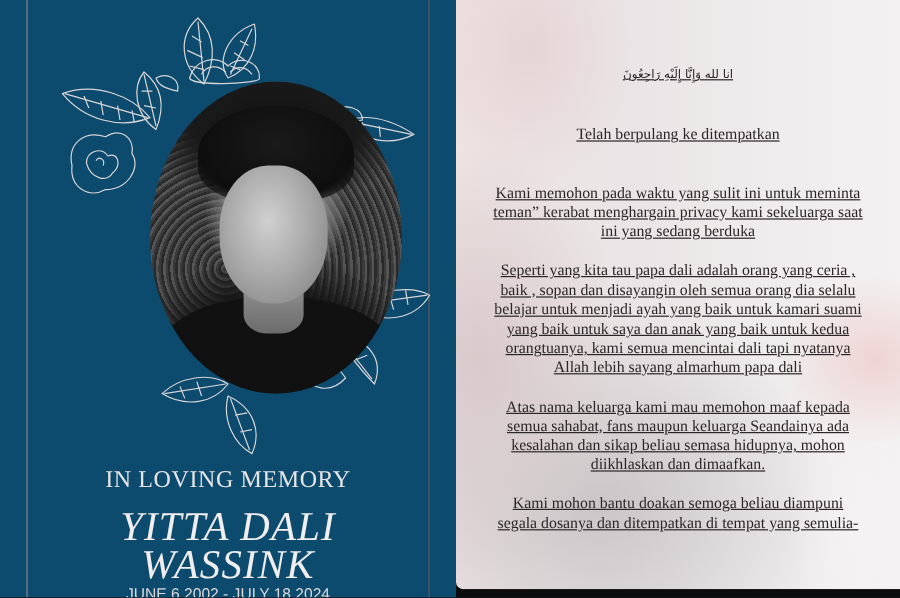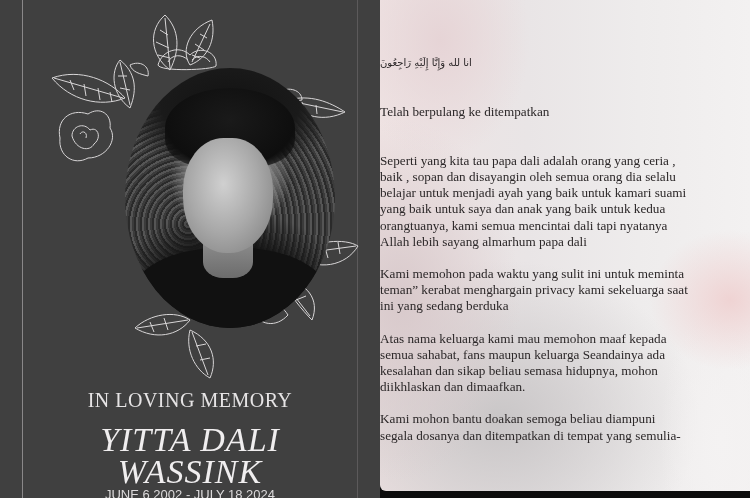--- a/index.html
+++ b/index.html
@@ -2,21 +2,21 @@
 <html><head>
 <meta charset="utf-8">
 <style>
   * { margin: 0; padding: 0; box-sizing: border-box; }
   html, body { width: 750px; height: 498px; overflow: hidden; background: #0c0c0c; }
   body { position: relative; font-family: "DejaVu Serif", serif; }
 
   
   .memorial {
     position: absolute; left: 0; top: 0; width: 380px; height: 498px;
-    background: #404040; overflow: hidden;
+    background: #0c4a6e; overflow: hidden;
   }
   .memorial .rule-left, .memorial .rule-right {
     position: absolute; top: 0; bottom: 0; width: 1px; background: #8a8889;
   }
   .memorial .rule-left { left: 22px; }
   .memorial .rule-right { left: 357px; background: #5c5a5b; }
 
   .portrait-wrap {
     position: absolute; left: 40px; top: 10px; width: 320px; height: 370px;
   }
@@ -76,22 +76,22 @@
     background:
       radial-gradient(ellipse 90px 120px at 60px 40px, #e6d4d6 0%, rgba(230,212,214,0) 100%),
       radial-gradient(ellipse 120px 180px at 20px 300px, #d8c9cb 0%, rgba(216,201,203,0) 100%),
       radial-gradient(ellipse 80px 70px at 350px 300px, #efd3d3 0%, rgba(239,211,211,0) 100%),
       radial-gradient(ellipse 60px 140px at 340px 440px, #f4f2f2 0%, rgba(244,242,242,0) 100%),
       radial-gradient(ellipse 200px 160px at 120px 420px, #c9c6c7 0%, rgba(201,198,199,0) 100%),
       linear-gradient(90deg, #efe3e3 0%, #e9e5e6 40%, #eeecec 70%, #f3f1f1 100%);
   }
   .message-text {
     position: absolute; left: 0; width: 370px; top: 55px;
-    text-align: left; color: #2b2728;
-    font-family: "Liberation Serif", serif; font-size: 13.2px; line-height: 16.2px;
+    text-align: center; color: #2b2728;
+    font-family: "Liberation Serif", serif; font-size: 13.2px; line-height: 16.2px; text-decoration: underline;
   }
   .message-text .arabic {
     font-family: "DejaVu Sans", sans-serif; font-size: 10px; margin-bottom: 17px; direction: rtl;
   }
   .message-text p { margin-bottom: 16px; }
 </style>
 </head>
 <body>
 
 <div class="memorial">
@@ -155,31 +155,31 @@
 
 <div class="message">
   <div class="message-text">
     <div class="arabic">انا لله وَإِنَّا إِلَيْهِ رَاجِعُونَ</div>
     <p>
       <br>
       <span>Telah berpulang ke ditempatkan</span><br>
       <br>
     </p>
     <p>
+      <span>Kami memohon pada waktu yang sulit ini untuk meminta</span><br>
+      <span>teman” kerabat menghargain privacy kami sekeluarga saat</span><br>
+      <span>ini yang sedang berduka</span>
+    </p>
+    <p>
       <span>Seperti yang kita tau papa dali adalah orang yang ceria ,</span><br>
       <span>baik , sopan dan disayangin oleh semua orang dia selalu</span><br>
       <span>belajar untuk menjadi ayah yang baik untuk kamari suami</span><br>
       <span>yang baik untuk saya dan anak yang baik untuk kedua</span><br>
       <span>orangtuanya, kami semua mencintai dali tapi nyatanya</span><br>
       <span>Allah lebih sayang almarhum papa dali</span>
-    </p>
-    <p>
-      <span>Kami memohon pada waktu yang sulit ini untuk meminta</span><br>
-      <span>teman” kerabat menghargain privacy kami sekeluarga saat</span><br>
-      <span>ini yang sedang berduka</span>
     </p>
     <p>
       <span>Atas nama keluarga kami mau memohon maaf kepada</span><br>
       <span>semua sahabat, fans maupun keluarga Seandainya ada</span><br>
       <span>kesalahan dan sikap beliau semasa hidupnya, mohon</span><br>
       <span>diikhlaskan dan dimaafkan.</span>
     </p>
     <p>
       <span>Kami mohon bantu doakan semoga beliau diampuni</span><br>
       <span>segala dosanya dan ditempatkan di tempat yang semulia-</span><br>

